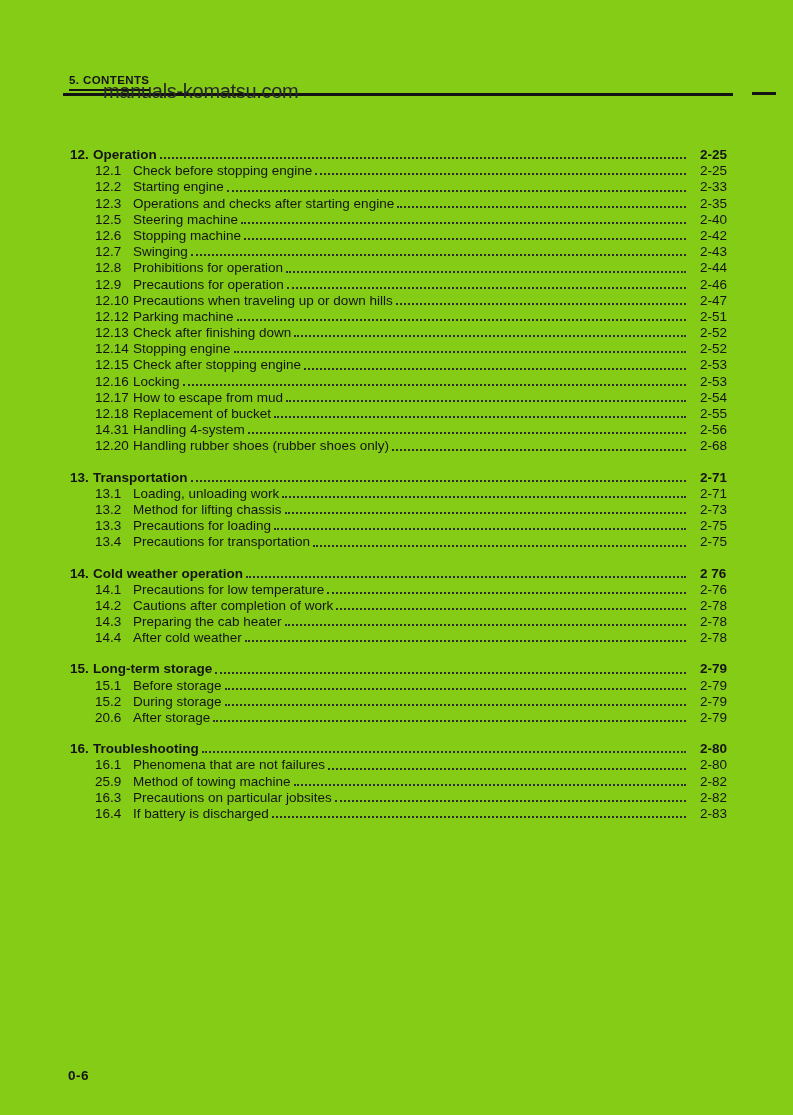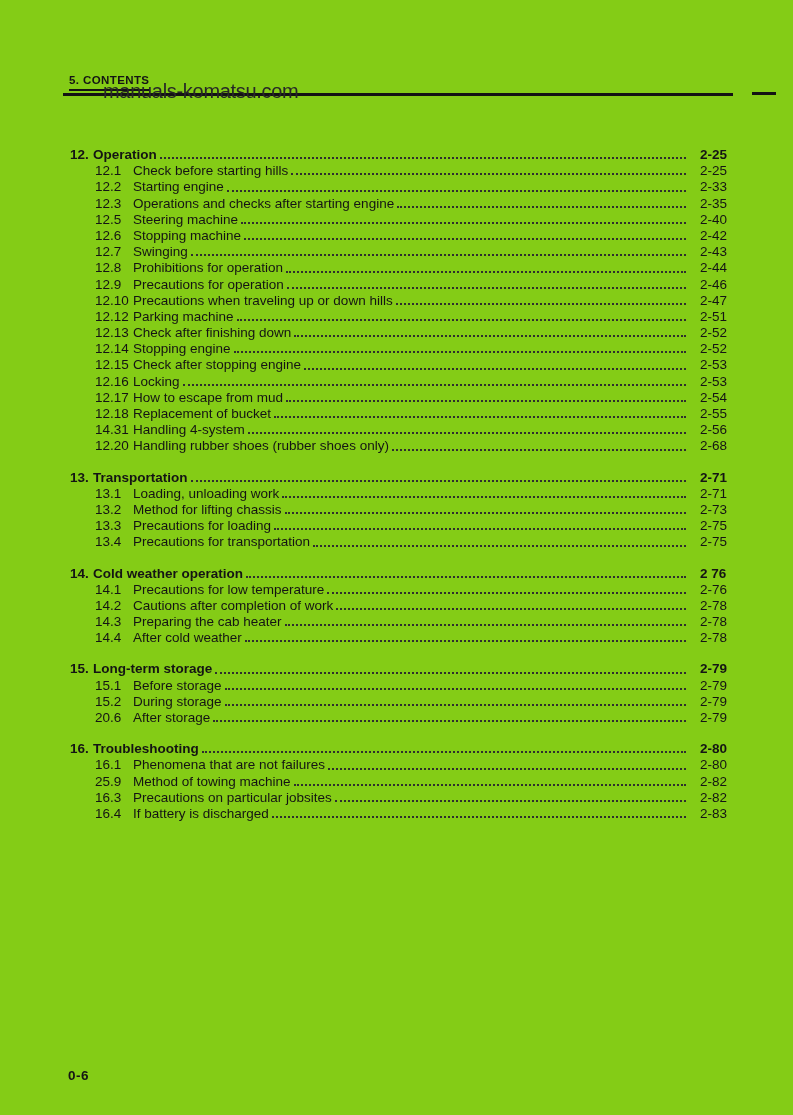--- a/index.html
+++ b/index.html
@@ -114,21 +114,21 @@
   <div class="toc" id="toc">
       <div class="toc-section">
         <div class="toc-row main-row">
           <span class="num">12.</span>
           <span class="title">Operation</span>
           <span class="leader"></span>
           <span class="page">2-25</span>
         </div>
         <div class="toc-row entry-row">
           <span class="num">12.1</span>
-          <span class="title">Check before starting hills</span>
+          <span class="title">Check before stopping engine</span>
           <span class="leader"></span>
           <span class="page">2-25</span>
         </div>
         <div class="toc-row entry-row">
           <span class="num">12.2</span>
           <span class="title">Starting engine</span>
           <span class="leader"></span>
           <span class="page">2-33</span>
         </div>
         <div class="toc-row entry-row">

